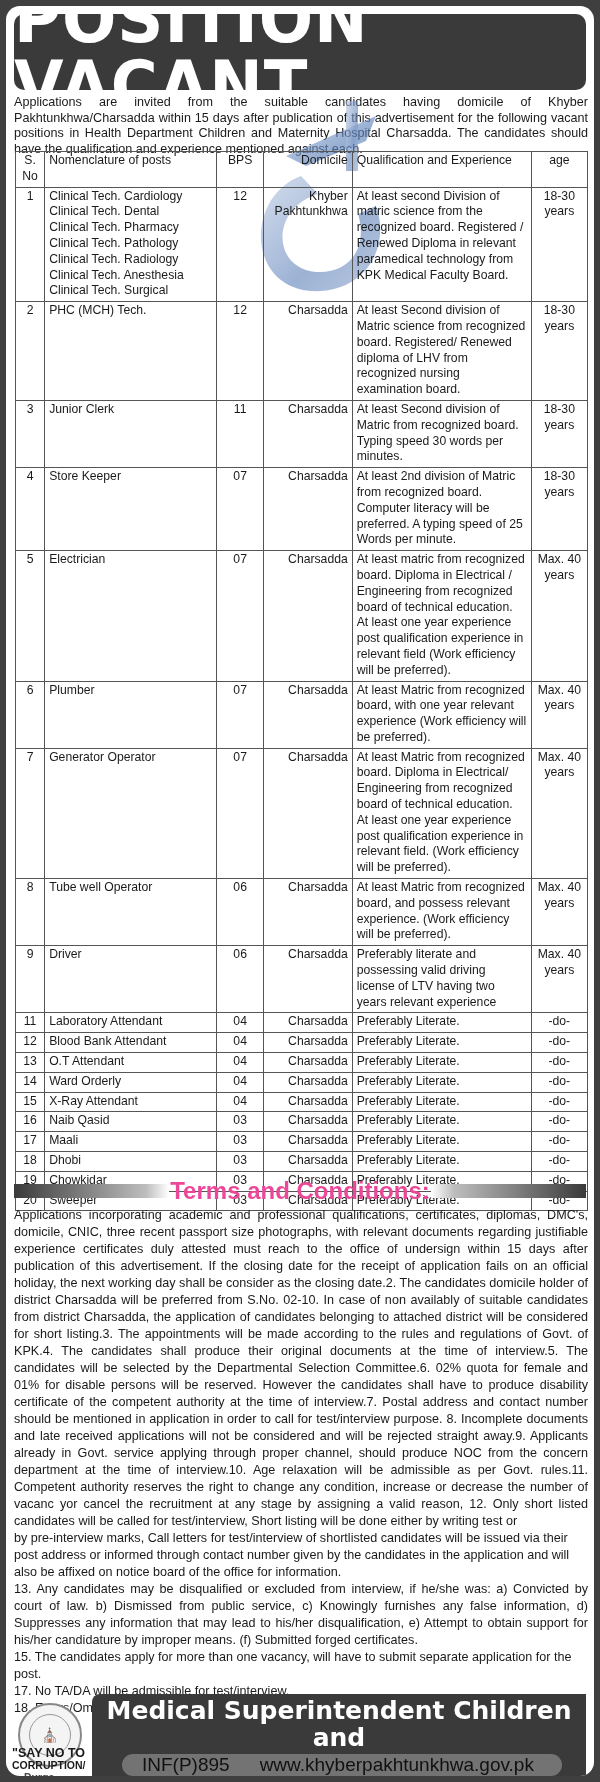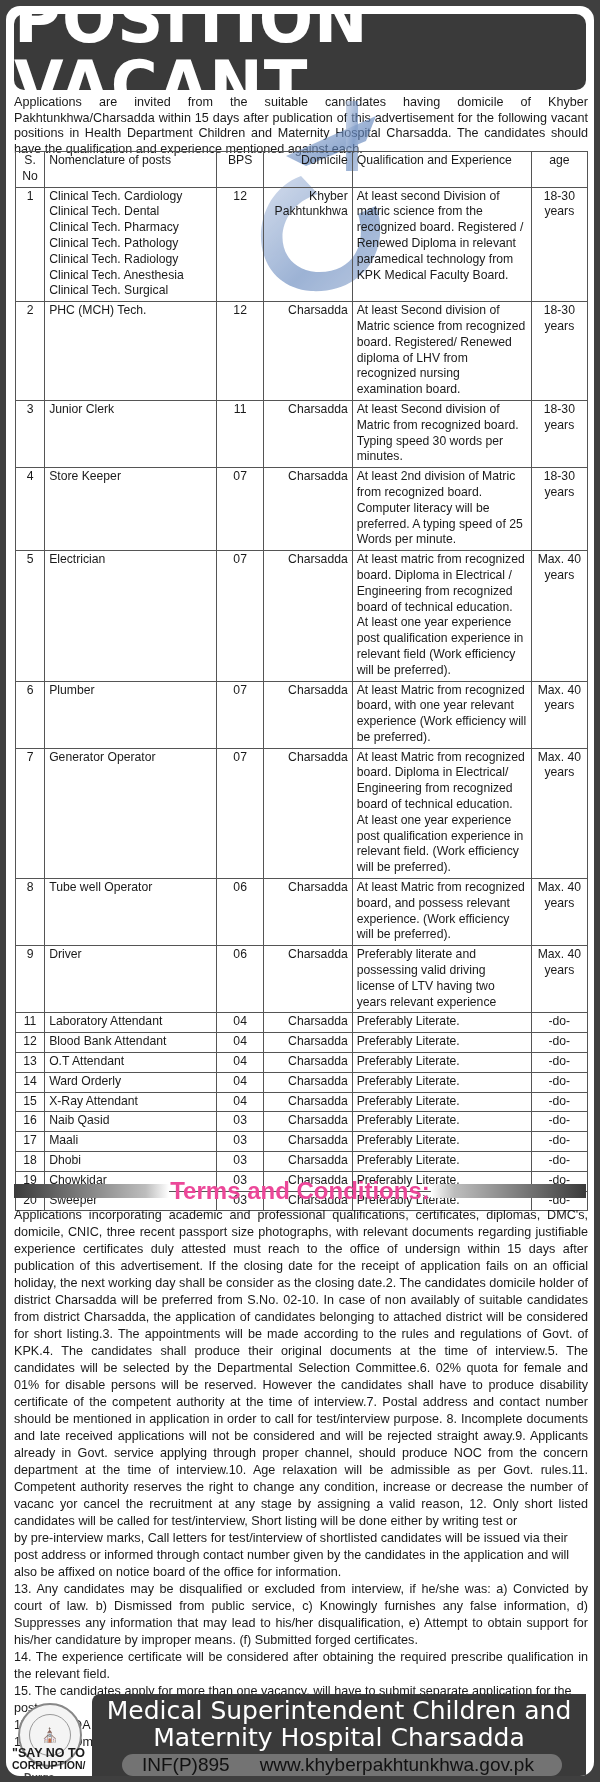--- a/index.html
+++ b/index.html
@@ -85,21 +85,21 @@
   }
   .slogan .s1 { font-size:12.5px; display:block; }
   .slogan .s2 { font-size:10.5px; display:block; }
   .slogan .s3 { font-size:10.5px; display:block; color:#444; padding-left:12px; }
   .footer-box {
     position:absolute; left:86px; top:1688px; width:494px; height:82px;
     background:#3a3a3a; border-radius:8px 0 0 0;
   }
   .footer-title {
     position:absolute; left:0; top:3px; width:494px; text-align:center;
-    color:#fff; font-family:"DejaVu Sans", sans-serif; font-weight:normal;
+    color:#fff; font-family:"DejaVu Sans", sans-serif; font-weight:bold;
     font-size:25px; line-height:27px;
   }
   .footer-pill {
     position:absolute; left:30px; top:60px; width:440px; height:22px;
     background:#737373; border-radius:11px;
     display:flex; align-items:center; justify-content:flex-start;
     font-size:19px; font-weight:normal; color:#111; padding-left:20px; box-sizing:border-box;
   }
   .pill-code { margin-right:30px; }
 </style>
@@ -342,21 +342,20 @@
   <div class="terms-head">
     <div class="terms-bar-left"></div>
     <div class="terms-bar-right"></div>
     <span class="terms-title">Terms and Conditions:</span>
   </div>
 
   <div class="terms-body">
     <p>Applications incorporating academic and professional qualifications, certificates, diplomas, DMC's, domicile, CNIC, three recent passport size photographs, with relevant documents regarding justifiable experience certificates duly attested must reach to the office of undersign within 15 days after publication of this advertisement. If the closing date for the receipt of application fails on an official holiday, the next working day shall be consider as the closing date.2.  The candidates domicile holder of district Charsadda will be preferred from S.No. 02-10. In case of non availably of suitable candidates from district Charsadda, the application of candidates belonging to attached district will be considered for short listing.3.  The appointments will be made according to the rules and regulations of Govt. of KPK.4.  The candidates shall produce their original documents at the time of interview.5.  The candidates will be selected by the Departmental Selection Committee.6.  02% quota for female and 01% for disable persons will be reserved. However the candidates shall have to produce disability certificate of the competent authority at the time of interview.7.   Postal address and contact number should be mentioned in application in order to call for test/interview purpose. 8. Incomplete documents and late received applications will not be considered and will be rejected straight away.9.  Applicants already in Govt. service applying through proper channel, should produce NOC from the concern department at the time of interview.10.  Age relaxation will be admissible as per Govt. rules.11.  Competent authority reserves the right to change any condition, increase or decrease the number of vacanc yor cancel the recruitment at any stage by assigning a valid reason, 12.   Only short listed candidates will be called for test/interview, Short listing will be done either by writing test or</p>
     <p class="left">by pre-interview marks, Call letters for test/interview of shortlisted candidates will be issued via their post address or informed through contact number given by the candidates in the application and will also be affixed on notice board of the office for information.</p>
     <p>13.  Any candidates may be disqualified or excluded from interview, if he/she was: a) Convicted by court of law. b) Dismissed from public service, c) Knowingly furnishes any false information, d) Suppresses any information that may lead to his/her disqualification, e) Attempt to obtain support for his/her candidature by improper means. (f) Submitted forged certificates.</p>
-    <p>14. The experience certificate will be considered after obtaining the required prescribe qualification in the relevant field.</p>
     <p class="left">15. The candidates apply for more than one vacancy, will have to submit separate application for the post.</p>
     <p class="left">17.   No TA/DA will be admissible for test/interview.</p>
     <p class="left">18.    Errors/Omissions are subject to ratification.</p>
   </div>
 
   <div class="footer-logo">
     <div class="seal">
       <div class="seal-inner">⛪</div>
     </div>
     <div class="slogan">

